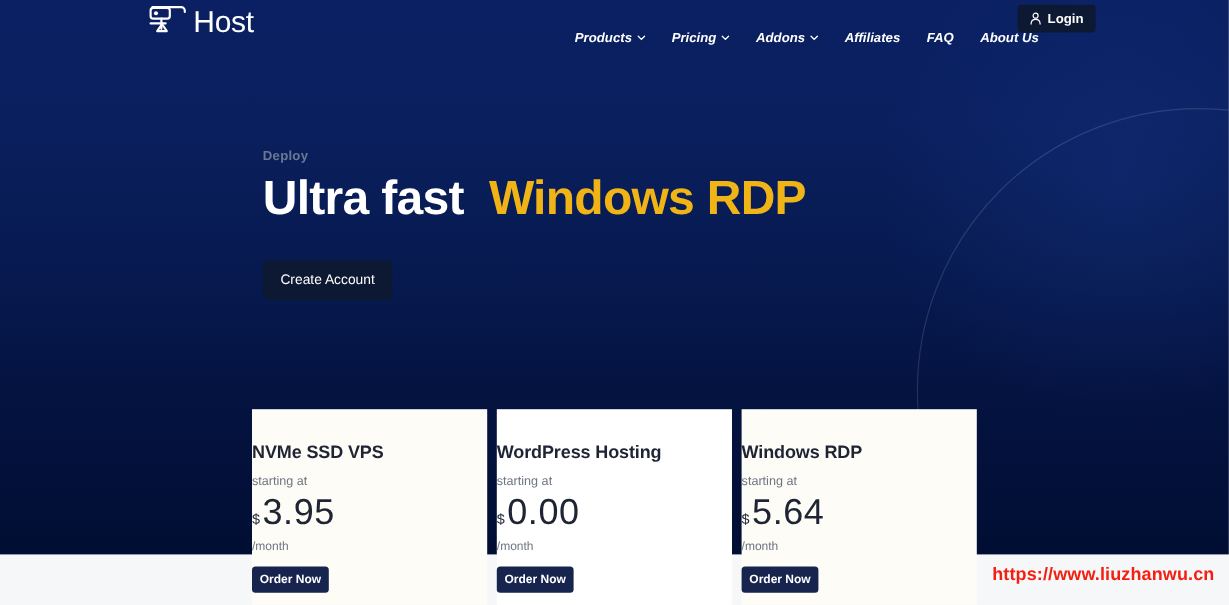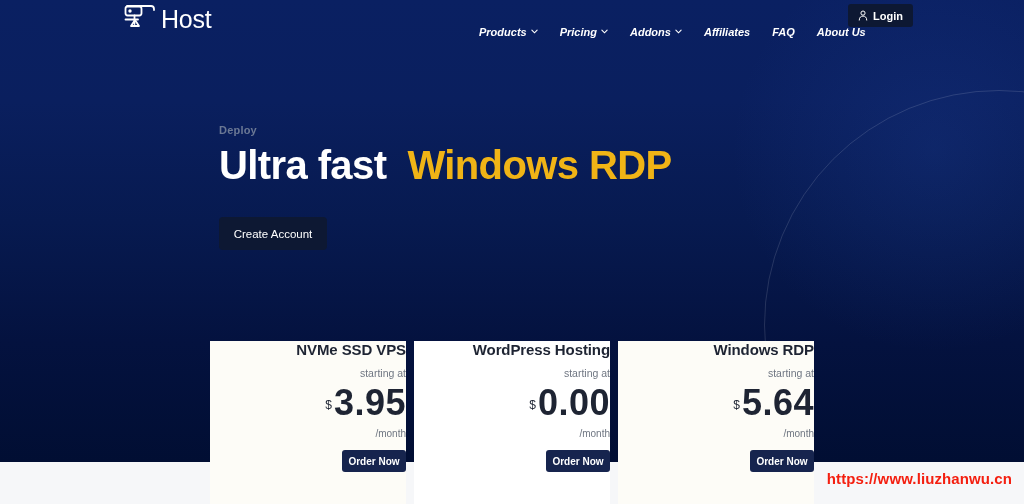--- a/index.html
+++ b/index.html
@@ -85,35 +85,36 @@
   }
 
   
   #cards {
     position:absolute; left:210px; top:341px; z-index:8;
     display:flex; gap:8px;
   }
   .card {
     width:196px; height:163px;
     background:#fdfcf7;
-    display:flex; flex-direction:column; align-items:flex-end;
+    display:flex; flex-direction:column; align-items:flex-start;
+    padding-top:28px;
   }
   .card.center { background:#ffffff; }
   .card-title {
     color:#1e2433; font-size:15px; font-weight:700; letter-spacing:-.1px;
   }
   .card-sub {
     margin-top:9px; color:#6f7682; font-size:10.5px; font-weight:400;
   }
   .price-row {
     margin-top:6px; display:flex; align-items:flex-start;
     color:#1e2433;
   }
   .price-cur { font-size:12px; font-weight:400; margin-top:13px; margin-right:2px; }
-  .price-val { font-size:36px; font-weight:700; line-height:1; letter-spacing:.5px; }
+  .price-val { font-size:30px; font-weight:400; line-height:1; letter-spacing:.5px; }
   .card-per { margin-top:7px; color:#6f7682; font-size:10px; }
   .order-btn {
     margin-top:11px; width:64px; height:22px;
     background:#16244e; border-radius:3px;
     display:flex; align-items:center; justify-content:center;
     color:#ffffff; font-size:10px; font-weight:700; cursor:pointer;
   }
 
   
   #watermark {

